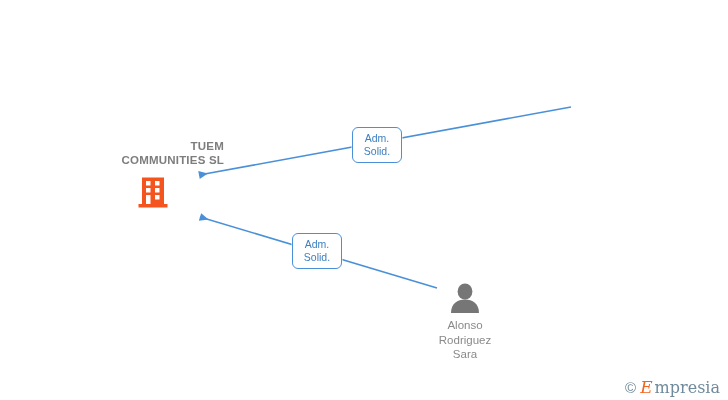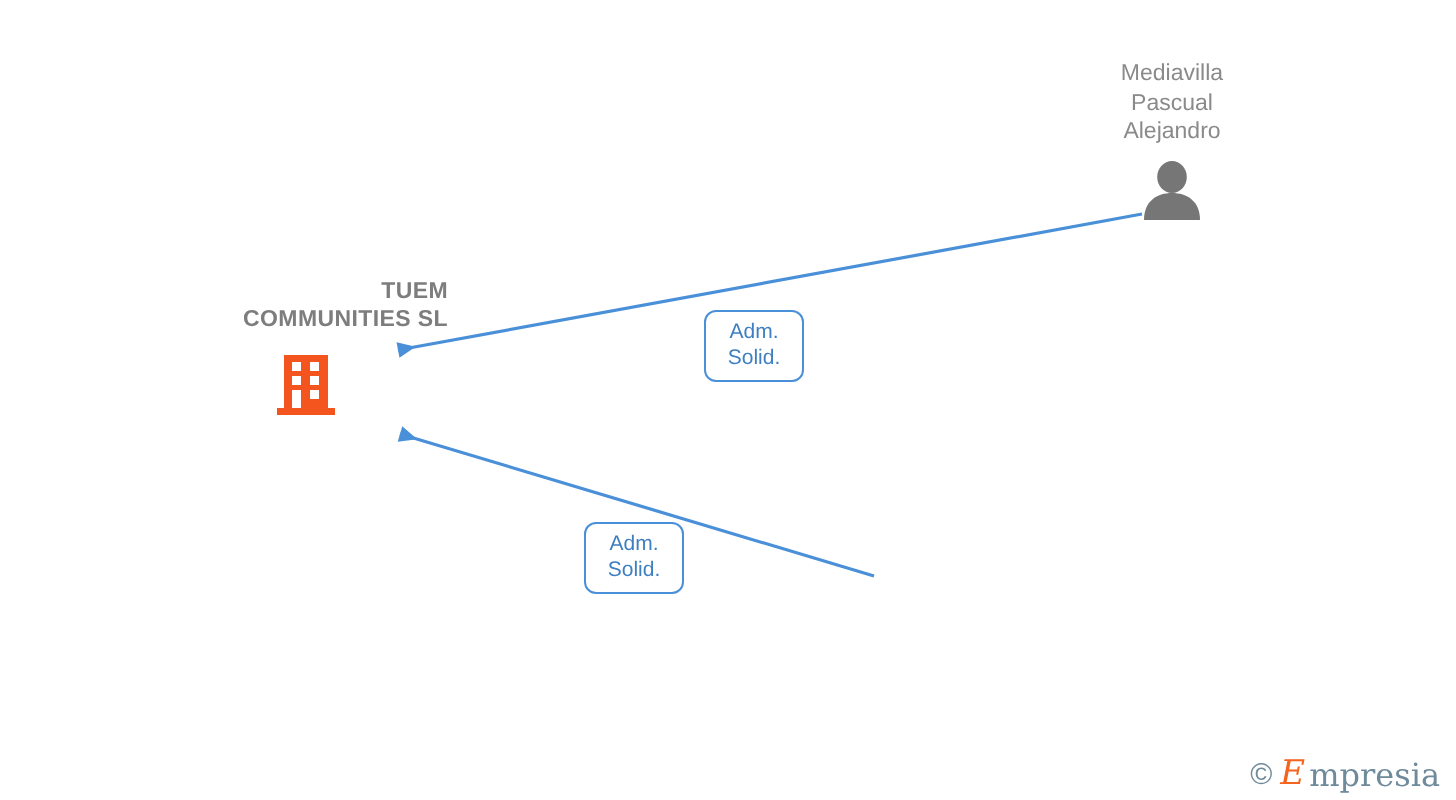--- a/index.html
+++ b/index.html
@@ -85,21 +85,20 @@
     background: #ffffff;
     border: 1.3px solid #4a90d9;
     border-radius: 6px;
     color: #3d7fc1;
     font-size: 10.5px;
     line-height: 13px;
     text-align: center;
     padding: 4px 6px 4px 6px;
     white-space: pre-line;
     box-shadow: 0 0 0 0.5px rgba(255,255,255,0.9);
-    margin-top: 28px;
   }
   .edge-label.l1 { left: 352px; top: 127px; width: 50px; }
   .edge-label.l2 { left: 292px; top: 233px; width: 50px; }
 
   
   .watermark {
     position: absolute;
     right: 8px;
     bottom: 4px;
     display: flex;
@@ -154,32 +153,32 @@
         <rect x="9" y="5" width="4.5" height="4.5" fill="#ffffff"></rect>
         <rect x="18" y="5" width="4.5" height="4.5" fill="#ffffff"></rect>
         <rect x="9" y="12" width="4.5" height="4.5" fill="#ffffff"></rect>
         <rect x="18" y="12" width="4.5" height="4.5" fill="#ffffff"></rect>
         <rect x="9" y="19" width="4.5" height="9" fill="#ffffff"></rect>
         <rect x="18" y="19" width="4.5" height="4.5" fill="#ffffff"></rect>
       </svg>
     </div>
   </div>
 
-  <div class="person-node top">
-    <div class="person-name">Mediavilla
-Pascual
-Alejandro</div>
+
+  <div class="person-node bottom">
     <div class="person-icon">
       <svg viewBox="0 0 34 30" width="34" height="30">
         <ellipse cx="17" cy="8.5" rx="7.4" ry="8" fill="#767676"></ellipse>
         <path d="M3,30 C3,20.5 9.5,16.5 17,16.5 C24.5,16.5 31,20.5 31,30 Z" fill="#767676"></path>
       </svg>
     </div>
+    <div class="person-name">Alonso
+Rodriguez
+Sara</div>
   </div>
-
 
   <div class="edge-label l1">Adm.
 Solid.</div>
 
   <div class="edge-label l2">Adm.
 Solid.</div>
 
   <div class="watermark">
     <span class="wm-copy">©</span>
     <span class="wm-e">E</span>

